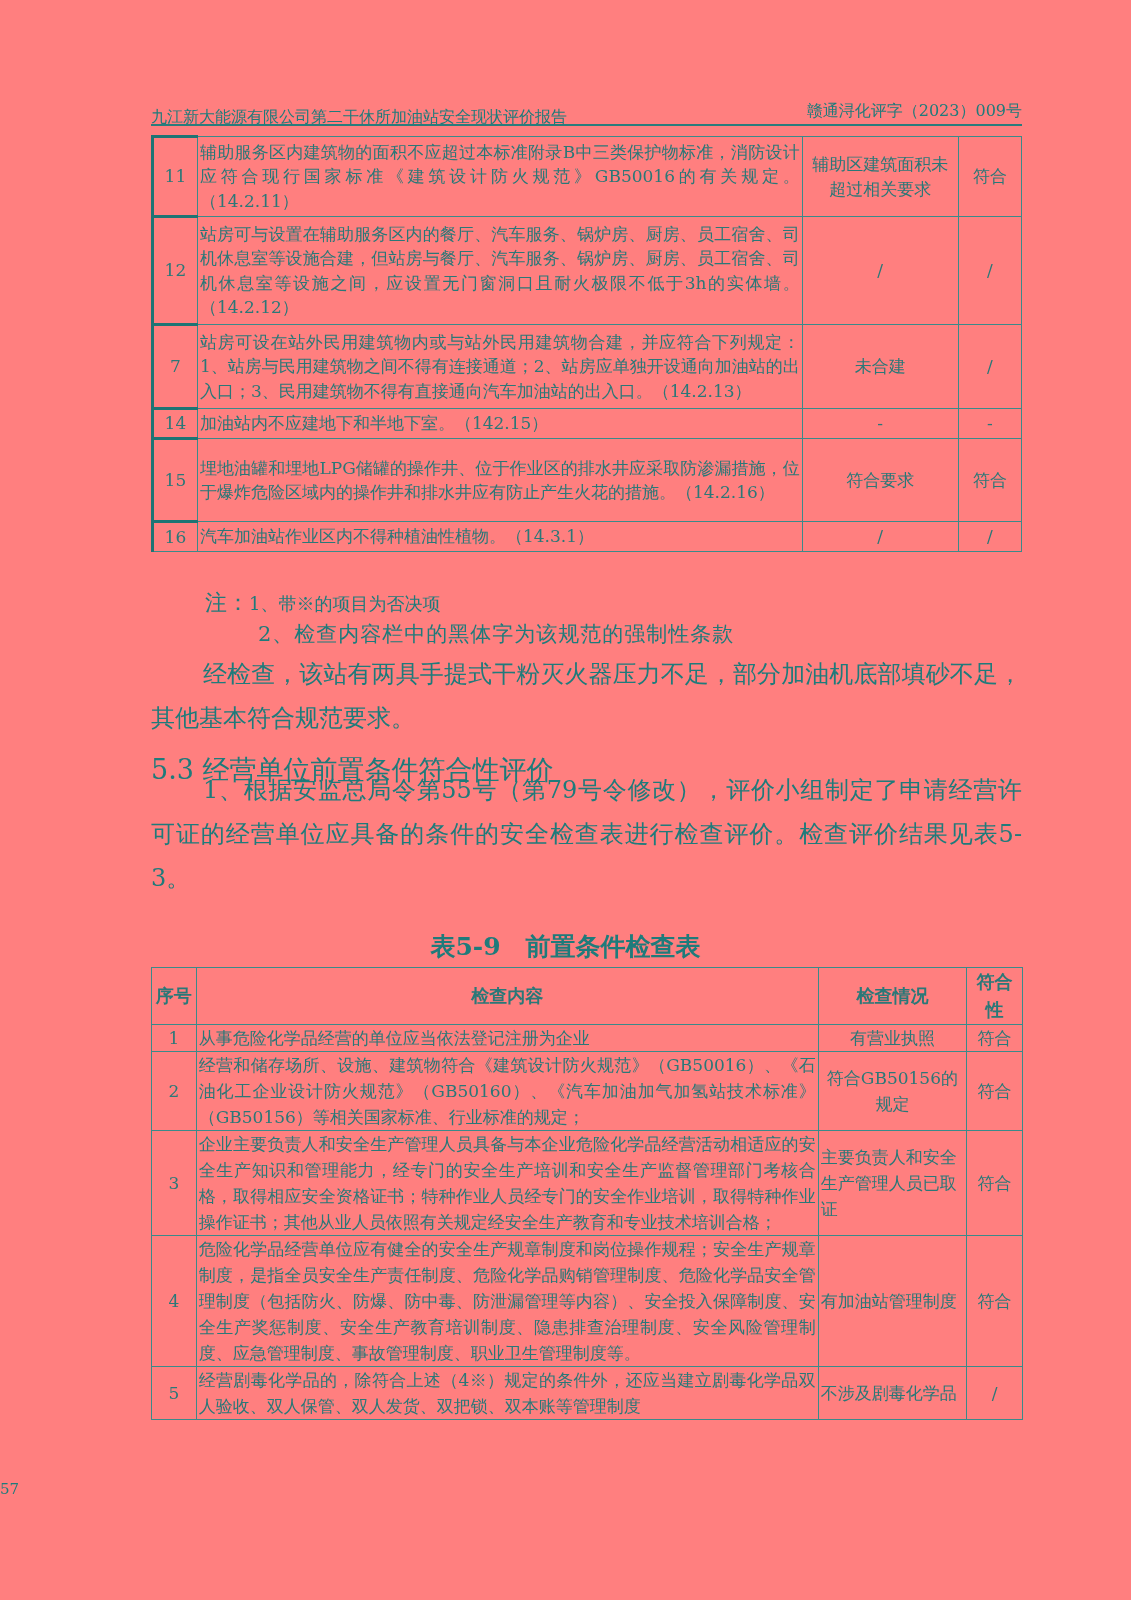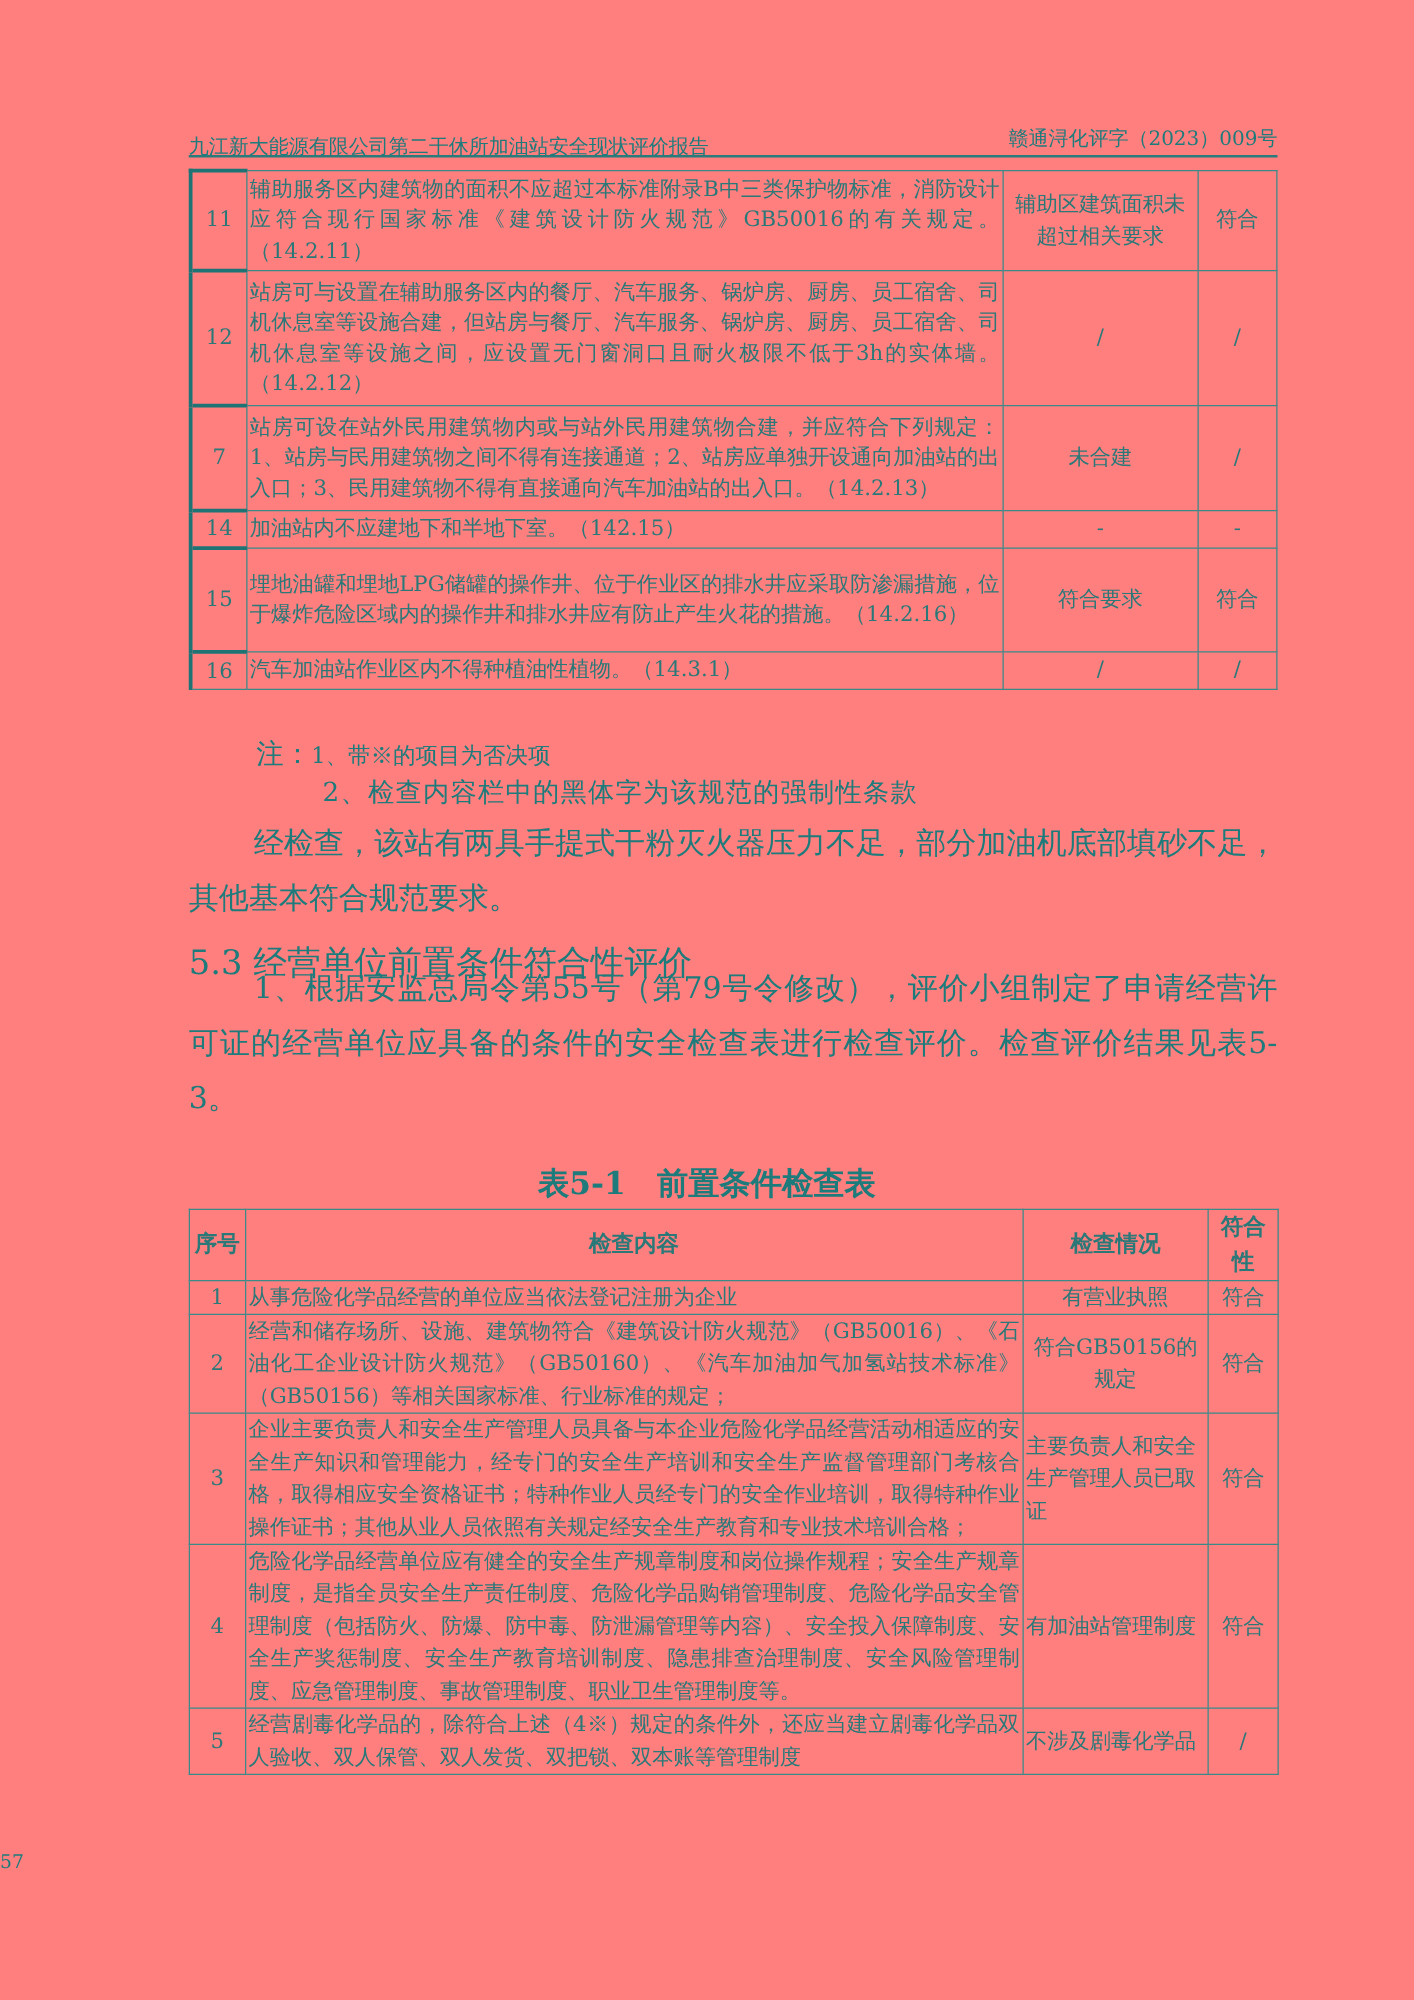--- a/index.html
+++ b/index.html
@@ -92,21 +92,21 @@
 <div class="note1">
   <span class="zhu">注：</span><span>1、带※的项目为否决项</span>
 </div>
 <div class="note2">2、检查内容栏中的黑体字为该规范的强制性条款</div>
 
 <div class="para p1">经检查，该站有两具手提式干粉灭火器压力不足，部分加油机底部填砂不足，其他基本符合规范要求。</div>
 
 <div class="h2">5.3 经营单位前置条件符合性评价</div>
 <div class="para p2">1、根据安监总局令第55号（第79号令修改），评价小组制定了申请经营许可证的经营单位应具备的条件的安全检查表进行检查评价。检查评价结果见表5-3。</div>
 
-<div class="caption">表5-1　前置条件检查表</div>
+<div class="caption">表5-9　前置条件检查表</div>
 
 <table id="t2">
   <colgroup>
       <col style="width:44px">
       <col style="width:612px">
       <col style="width:146px">
       <col style="width:55px">
     </colgroup>
   <tbody>
       <tr>

